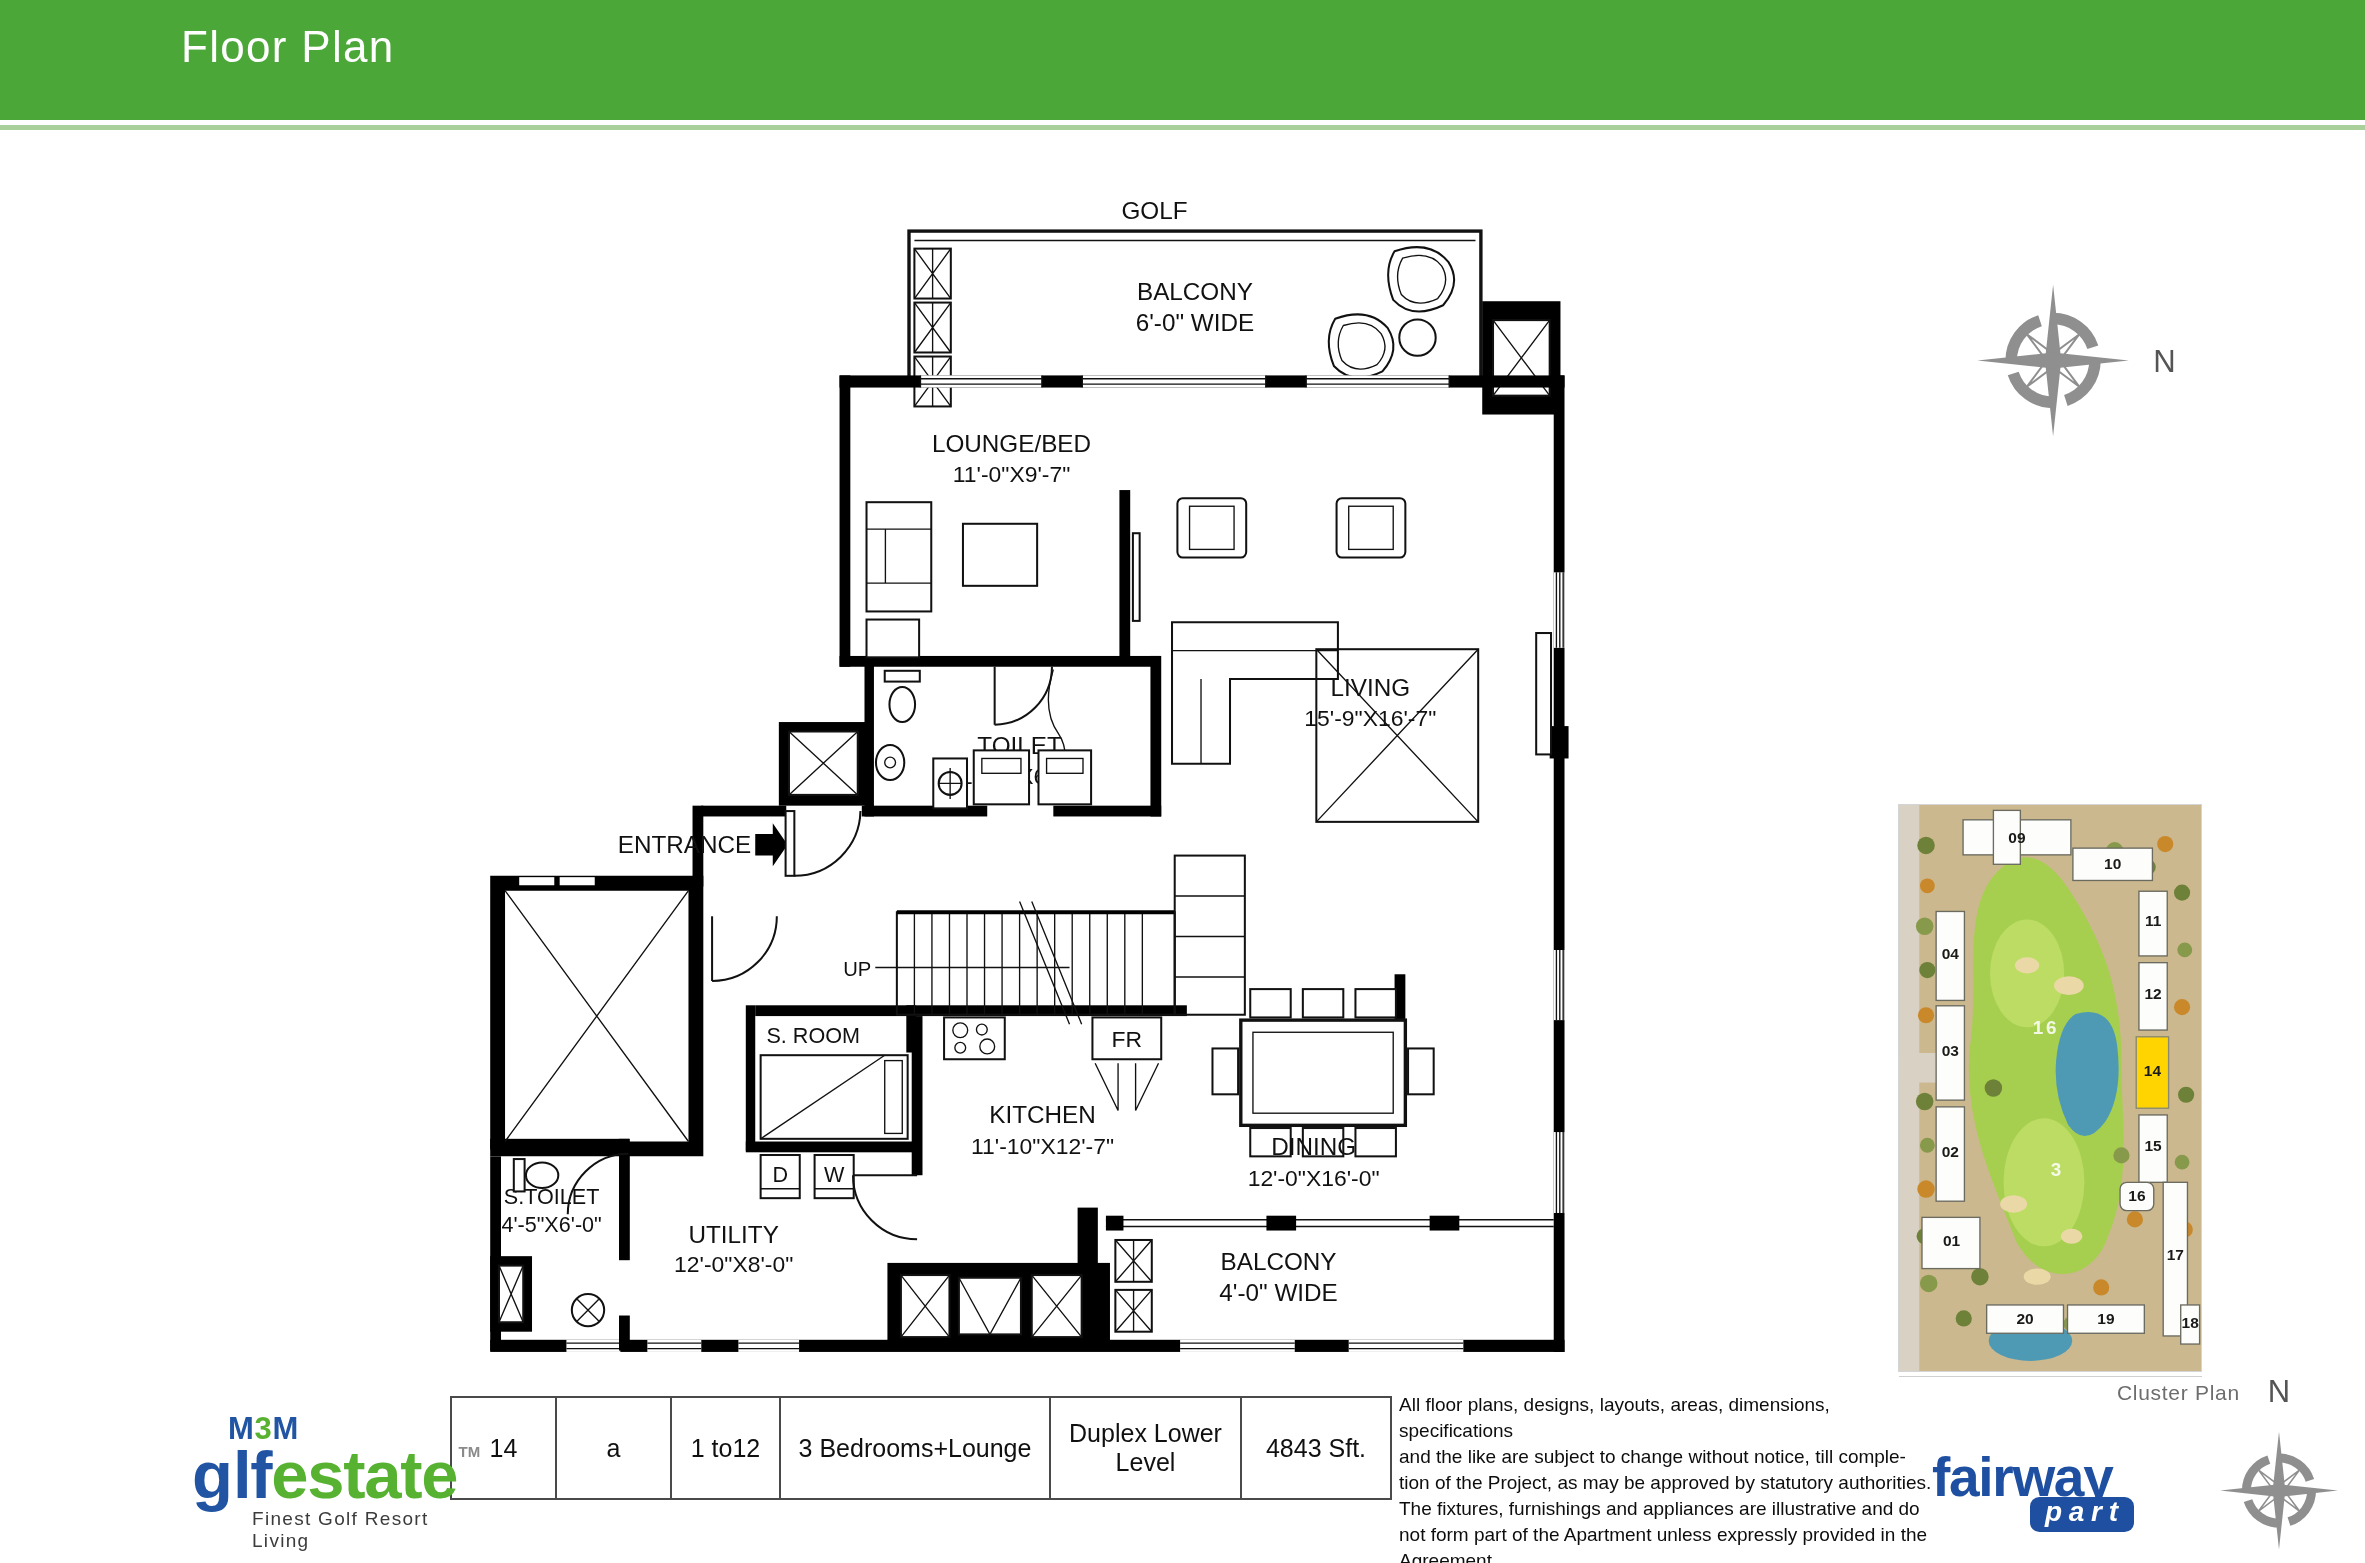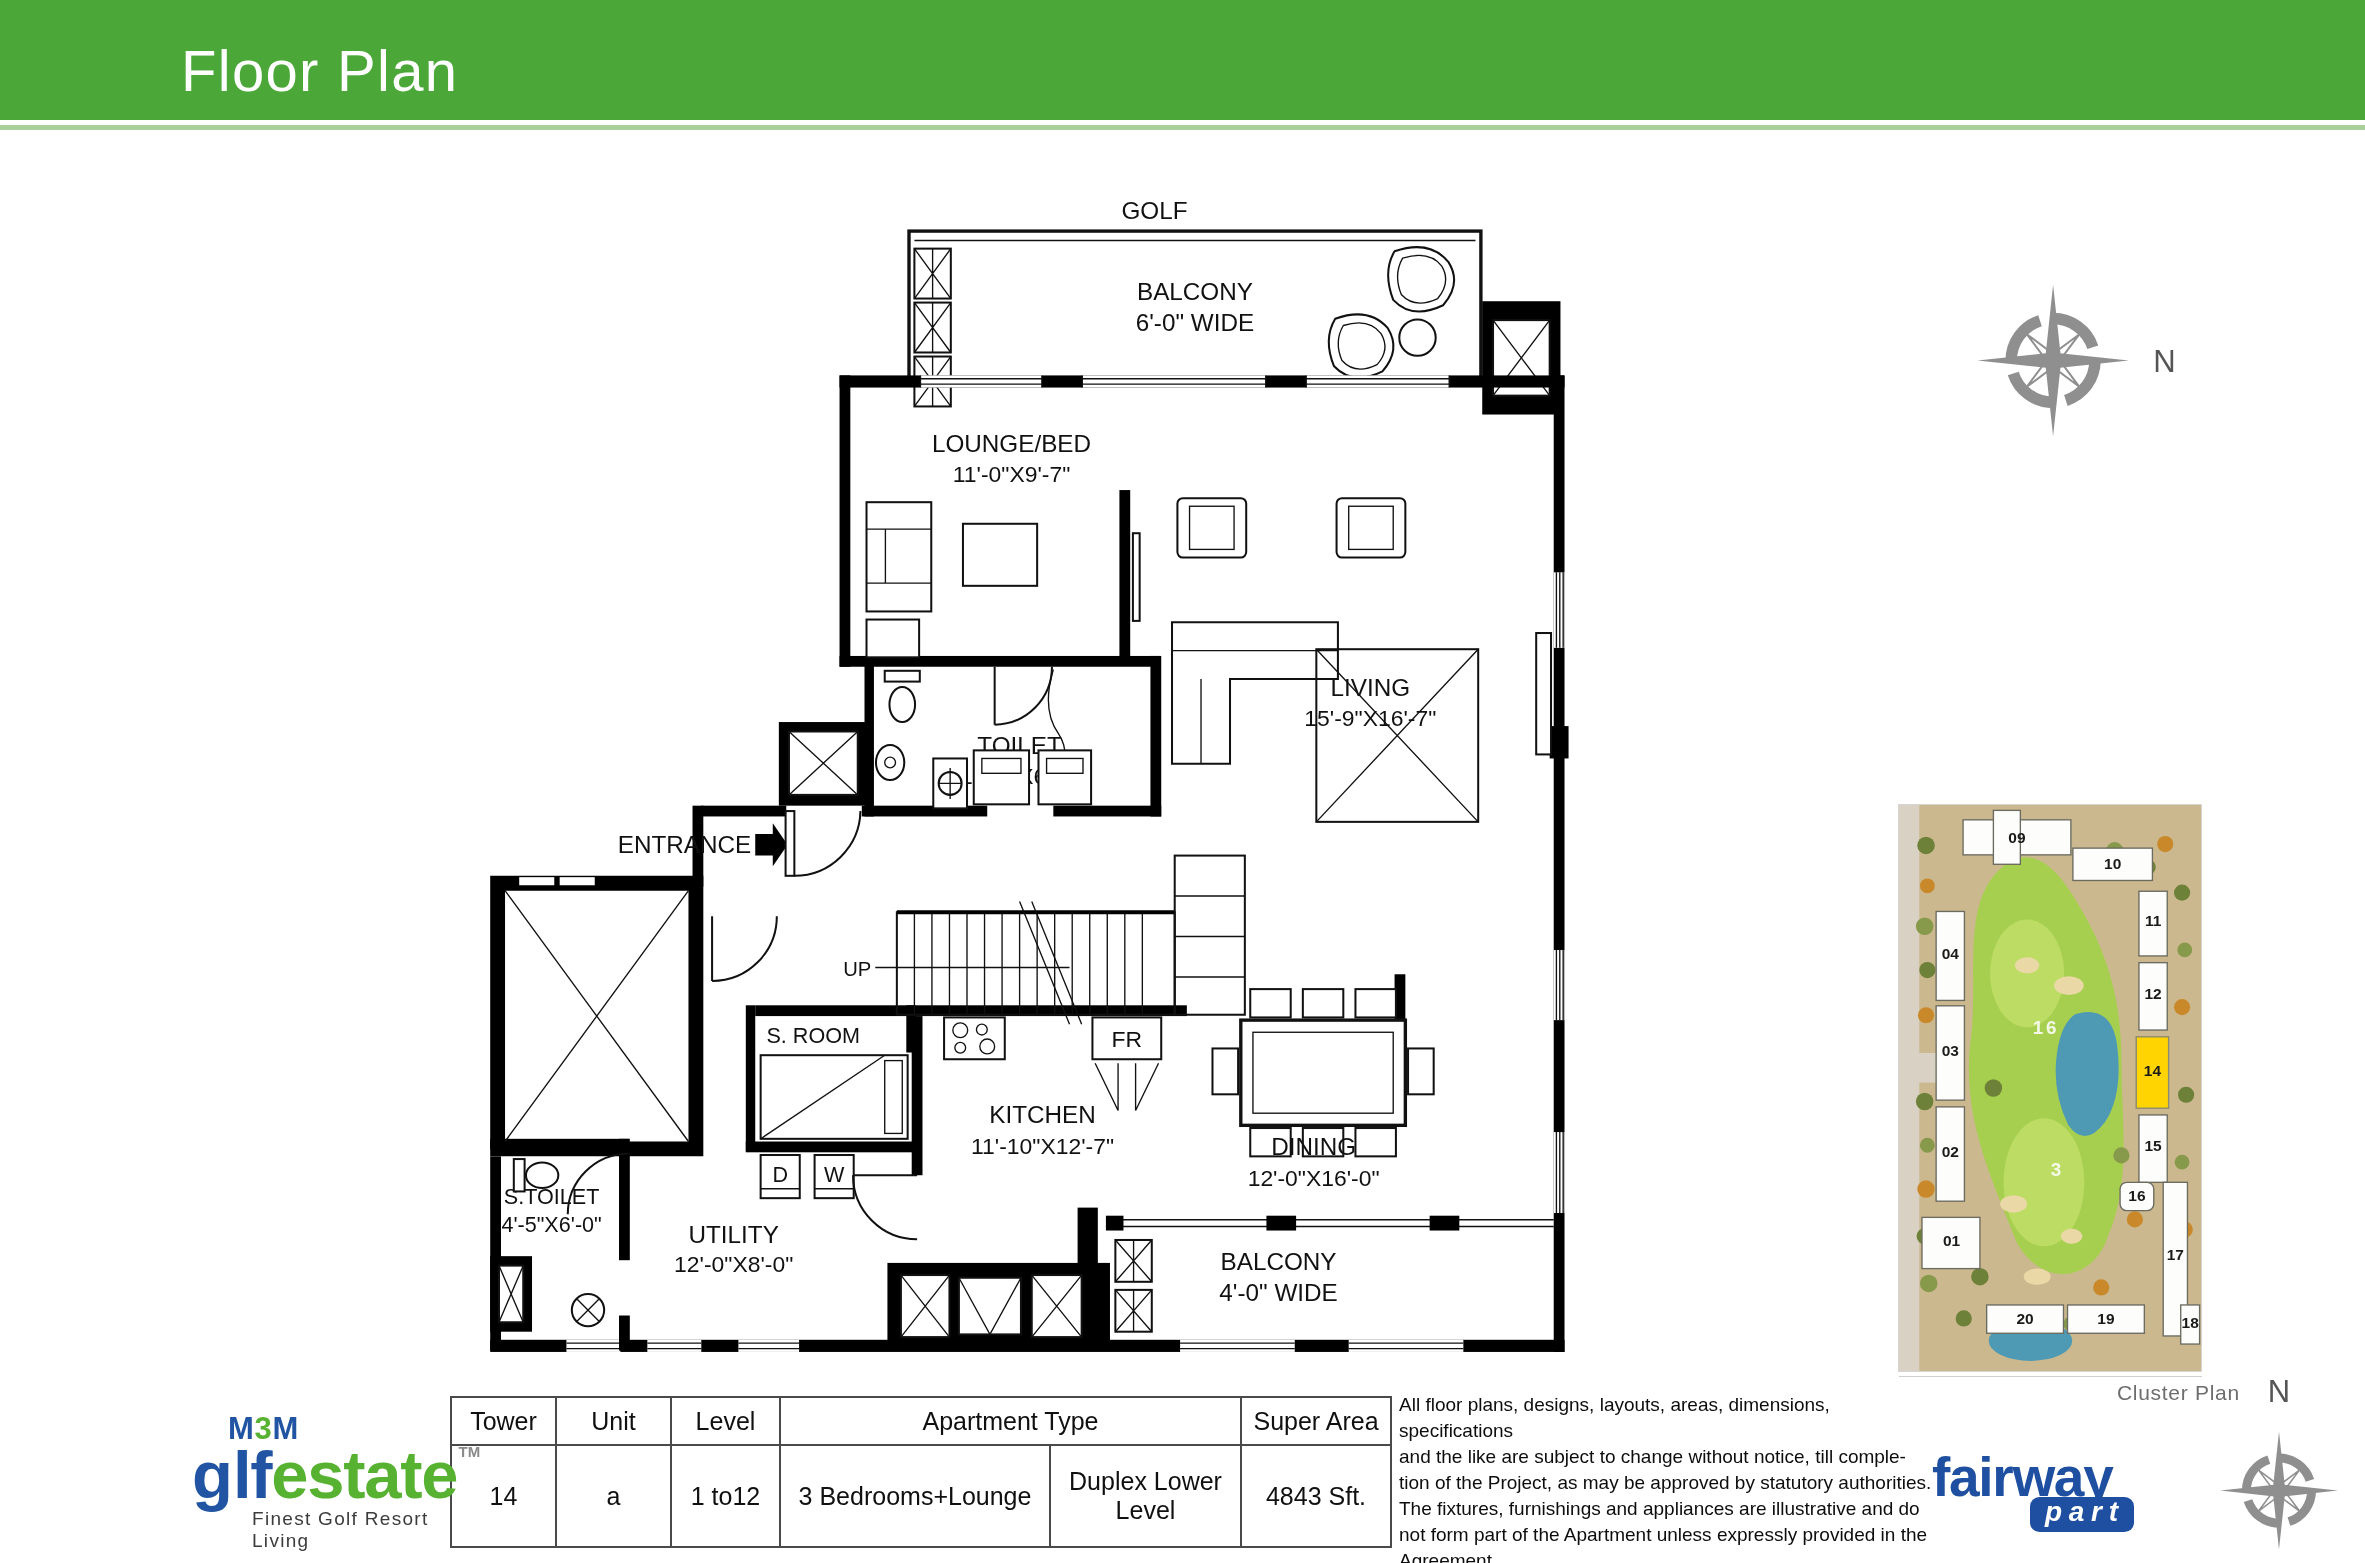--- a/index.html
+++ b/index.html
@@ -3,22 +3,22 @@
 <meta charset="utf-8">
 <style>
   html,body { margin:0; padding:0; }
   body {
     width:2366px; height:1563px; position:relative; background:#fff;
     font-family:"Liberation Sans",sans-serif; overflow:hidden;
   }
   
   .header-bar { position:absolute; left:0; top:0; width:2366px; height:120px; background:#4BA838; }
   .header-title {
-    position:absolute; left:181px; top:23px; color:#fff; font-size:58px;
-    font-weight:200; letter-spacing:1.3px; line-height:1.1;margin-top:16px;
+    position:absolute; left:181px; top:23px; color:#fff; font-size:44px;
+    font-weight:200; letter-spacing:1.3px; line-height:1.1;
   }
   .header-band { position:absolute; left:0; top:125px; width:2366px; height:4.7px; background:#A9CF9B; }
 
   
   .plan-svg { position:absolute; left:472px; top:169px; }
   .plan-svg text { font-family:"Liberation Sans",sans-serif; fill:#111; }
   .w   { fill:#000; stroke:none; }
   .fw  { fill:#fff; stroke:#111; stroke-width:3; }
   .fw2 { fill:#fff; stroke:#111; stroke-width:5; }
   .ln  { fill:none; stroke:#111; stroke-width:3; }
@@ -492,27 +492,20 @@
 <table class="summary">
   <colgroup>
     <col style="width:105px">
       <col style="width:115px">
       <col style="width:109px">
     <col style="width:270px">
       <col style="width:191px">
       <col style="width:150px">
   </colgroup>
   <tbody>
-      <tr class="hrow">
-    <th>Tower</th>
-    <th>Unit</th>
-    <th>Level</th>
-    <th colspan="2">Apartment Type</th>
-    <th>Super Area</th>
-  </tr>
   <tr class="brow">
     <td>14</td>
     <td>a</td>
     <td>1 to12</td>
     <td>3 Bedrooms+Lounge</td>
     <td>Duplex Lower Level</td>
     <td>4843 Sft.</td>
   </tr>
 </tbody>
   </table>

